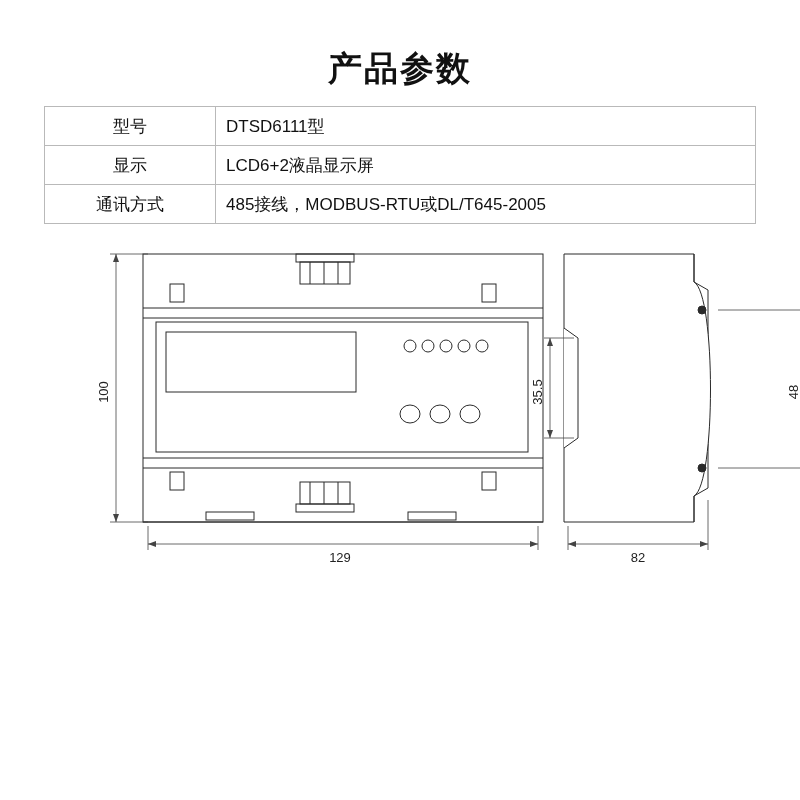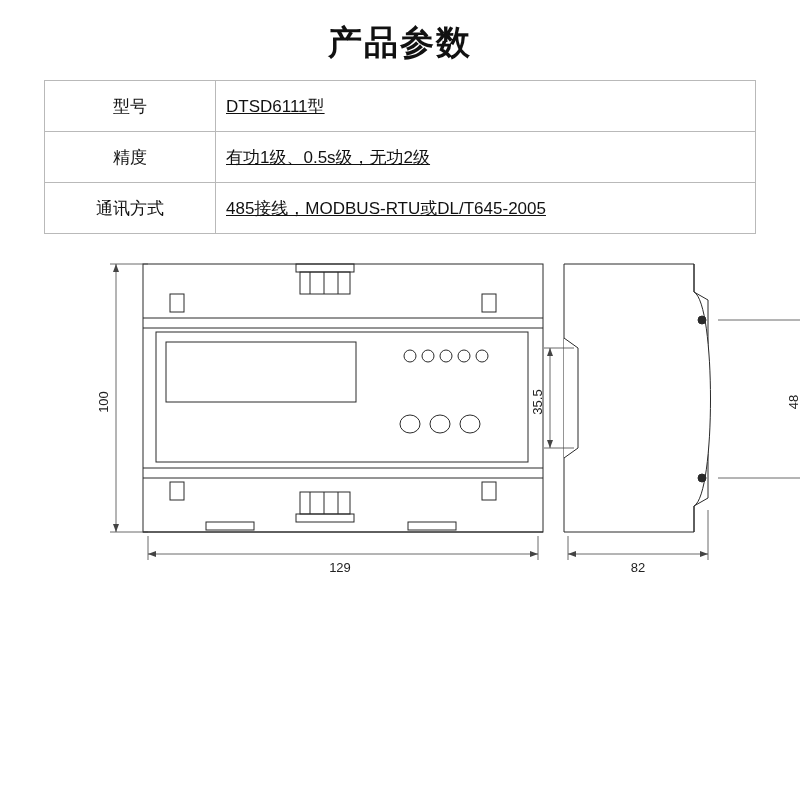--- a/index.html
+++ b/index.html
@@ -19,45 +19,44 @@
     width: 800px;
     height: 800px;
     position: relative;
   }
   .page-title {
     text-align: center;
     font-size: 34px;
     font-weight: bold;
     letter-spacing: 2px;
     color: #111;
-    padding-top: 20px;
+    padding-top: 46px;
     padding-bottom: 14px;
   }
   table.spec {
     border-collapse: collapse;
     margin: 0 auto;
     width: 712px;
     table-layout: fixed;
   }
   table.spec td {
     border: 1px solid #b9b9b9;
     height: 38px;
     font-size: 17px;
     color: #111;
-    padding: 6px 10px;
+    padding: 0 10px;
   }
   td.k {
     width: 150px;
     text-align: center;
     font-weight: normal;
   }
   td.v {
     text-align: left;
     padding-left: 14px;
-    text-decoration: underline;
   }
   .drawing {
     position: relative;
     width: 800px;
     height: 330px;
     margin-top: 18px;
     padding-left: 48px;
   }
   .drawing svg {
     display: block;
@@ -75,22 +74,22 @@
 
   <div class="page-title">产品参数</div>
 
   <table class="spec">
     <tbody>
       <tr>
         <td class="k">型号</td>
         <td class="v">DTSD6111型</td>
       </tr>
       <tr>
-        <td class="k">精度</td>
-        <td class="v">有功1级、0.5s级，无功2级</td>
+        <td class="k">显示</td>
+        <td class="v">LCD6+2液晶显示屏</td>
       </tr>
       <tr>
         <td class="k">通讯方式</td>
         <td class="v">485接线，MODBUS-RTU或DL/T645-2005</td>
       </tr>
     </tbody>
   </table>
 
   <div class="drawing">
     <svg width="800" height="330" viewBox="0 0 800 330" xmlns="http://www.w3.org/2000/svg">

